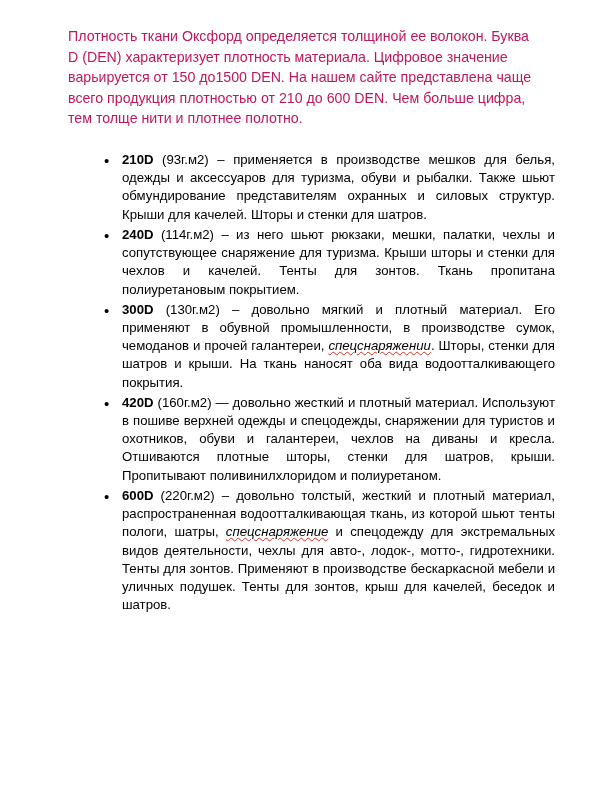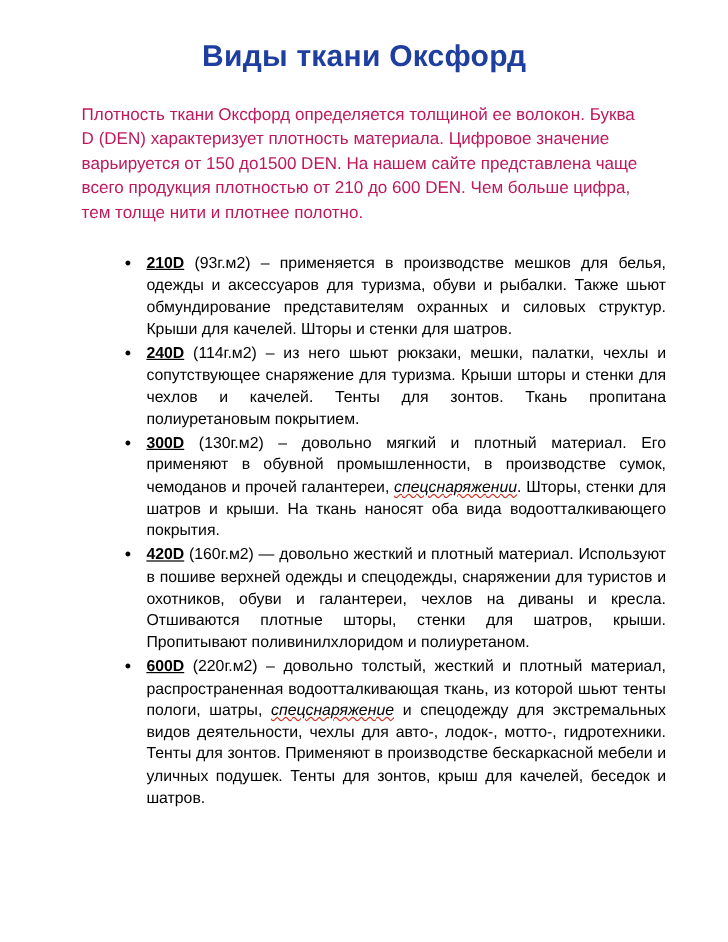--- a/index.html
+++ b/index.html
@@ -58,36 +58,34 @@
   }
   .item-text {
     font-size: 13.2px;
     line-height: 1.38;
     color: #000;
     text-align: justify;
     flex: 1 1 auto;
   }
   .den {
     font-weight: bold;
-    text-decoration: underline;
   }
   .wavy {
     text-decoration: underline;
     text-decoration-style: wavy;
     text-decoration-color: #d03020;
     text-decoration-thickness: 1px;
     font-style: italic;
   }
 </style>
 </head>
 <body>
 
 <div class="page">
 
-  <h1 class="doc-title">Виды ткани Оксфорд</h1>
 
   <p class="intro">Плотность ткани Оксфорд определяется толщиной ее волокон. Буква D (DEN) характеризует плотность материала. Цифровое значение варьируется от 150 до1500 DEN. На нашем сайте представлена чаще всего продукция плотностью от 210 до 600 DEN. Чем больше цифра, тем толще нити и плотнее полотно.</p>
 
   <ul class="list">
 
     <li class="list-item">
       <span class="bullet">•</span>
       <span class="item-text"><span class="den">210D</span> <span>(93г.м2)</span><span> – применяется в производстве мешков для белья, одежды и аксессуаров для туризма, обуви и рыбалки. Также шьют обмундирование представителям охранных и силовых структур. Крыши для качелей. Шторы и стенки для шатров.</span></span>
     </li>
 

